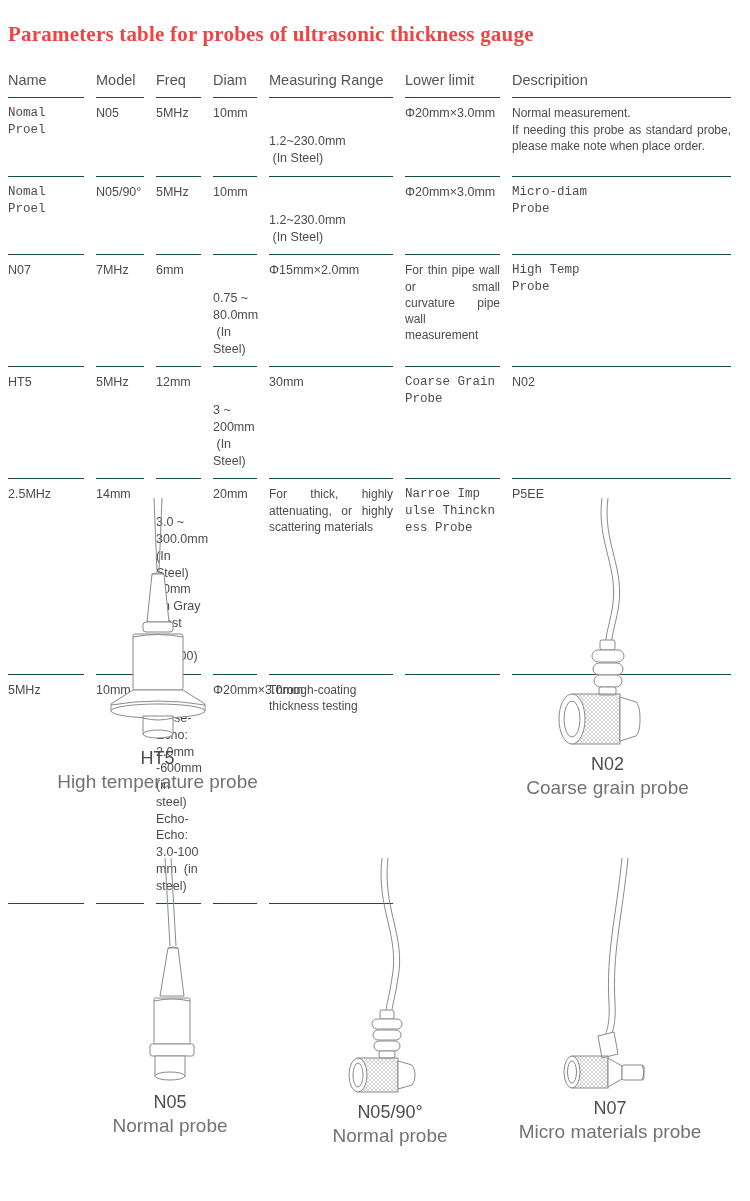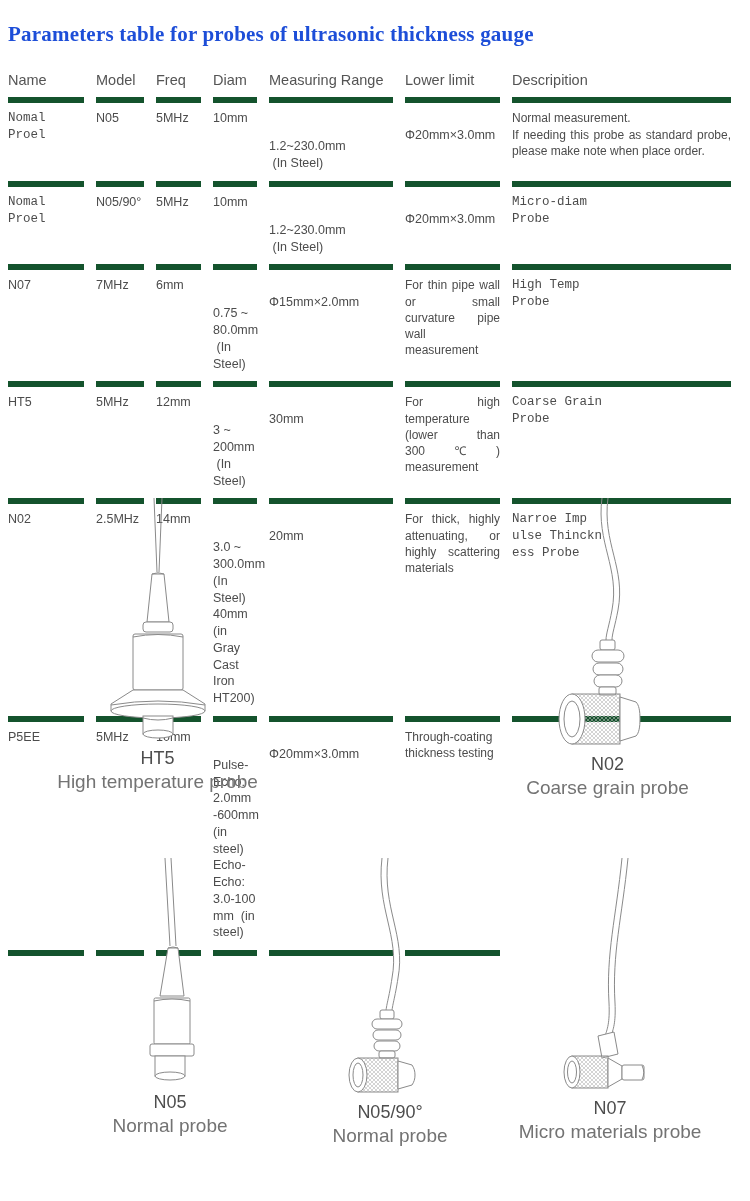--- a/index.html
+++ b/index.html
@@ -3,40 +3,40 @@
 <meta charset="utf-8">
 <style>
   html,body{margin:0;padding:0;background:#ffffff;}
   body{
     width:750px;height:1201px;position:relative;overflow:hidden;
     font-family:"Liberation Sans", sans-serif;color:#4c4c4c;
   }
   .page-title{
     position:absolute;left:8px;top:22px;margin:0;
     font-family:"Liberation Serif", serif;font-weight:bold;
-    font-size:21px;letter-spacing:0.2px;color:#1d4ed8;white-space:nowrap;
+    font-size:21px;letter-spacing:0.2px;color:#ef4444;white-space:nowrap;
   }
   .ptable{
     position:absolute;left:8px;top:68px;width:734px;
     display:grid;
     grid-template-columns:76px 48px 45px 44px 124px 95px 219px;
     column-gap:12px;
   }
   .cell{
-    border-bottom:6px solid #14532d;
+    border-bottom:1px solid #14532d;
     padding:7px 0 9px;
     font-size:12.5px;line-height:1.34;
   }
   .hcell{
     padding:3px 0 7px;font-size:14.5px;color:#545454;
   }
   .c-name{white-space:pre-line;font-family:Liberation Mono, monospace;}
   .c-range{white-space:pre-wrap;margin-top:28px;}
   .c-desc{white-space:pre-line;text-align:justify;font-size:12px;}
-  .c-lower{white-space:nowrap;margin-top:17px;}
+  .c-lower{white-space:nowrap;}
 
   .fig{position:absolute;text-align:center;}
   .fig svg{display:block;margin:0 auto;}
   .fig-model{font-size:18px;color:#4d4d4d;line-height:24px;margin-top:6px;}
   .fig-name{font-size:19px;color:#737373;line-height:23px;}
 
   .lineart{stroke:#8a8a8a;stroke-width:1;fill:none;}
   .lineart .w{fill:#ffffff;}
   .lineart .k{fill:url(#knurl);}
 </style>
@@ -91,21 +91,20 @@
   <div class="cell c-desc">For thin pipe wall or small curvature pipe wall measurement</div>
 
   <div class="cell c-name">High Temp
 Probe</div>
   <div class="cell">HT5</div>
   <div class="cell">5MHz</div>
   <div class="cell">12mm</div>
   <div class="cell c-range">3 ~ 200mm
  (In Steel)</div>
   <div class="cell c-lower">30mm</div>
-  <div class="cell c-desc">For high temperature (lower than 300℃) measurement</div>
 
   <div class="cell c-name">Coarse Grain
 Probe</div>
   <div class="cell">N02</div>
   <div class="cell">2.5MHz</div>
   <div class="cell">14mm</div>
   <div class="cell c-range">3.0 ~ 300.0mm  (In
 Steel)  40mm (in Gray
 Cast Iron HT200)</div>
   <div class="cell c-lower">20mm</div>

